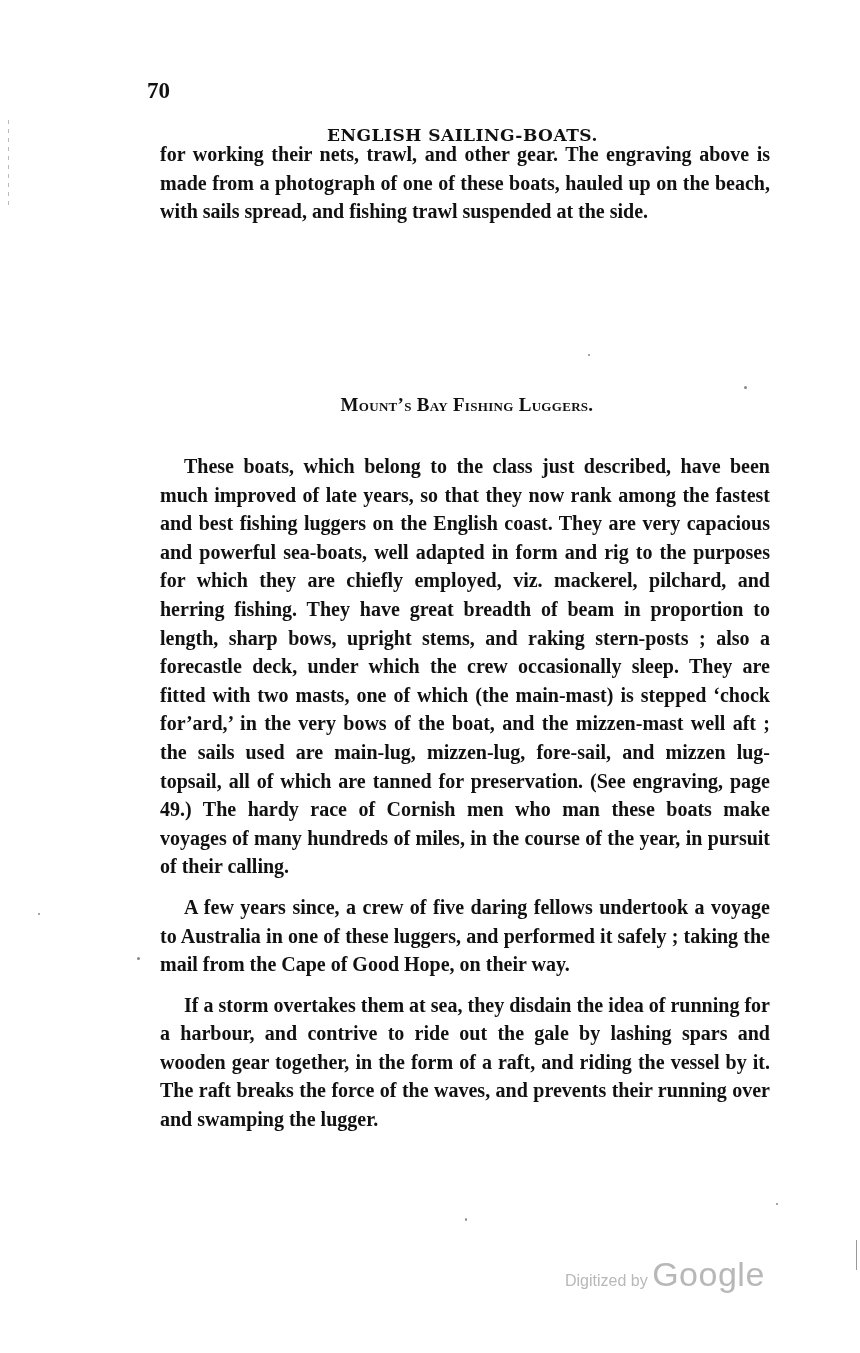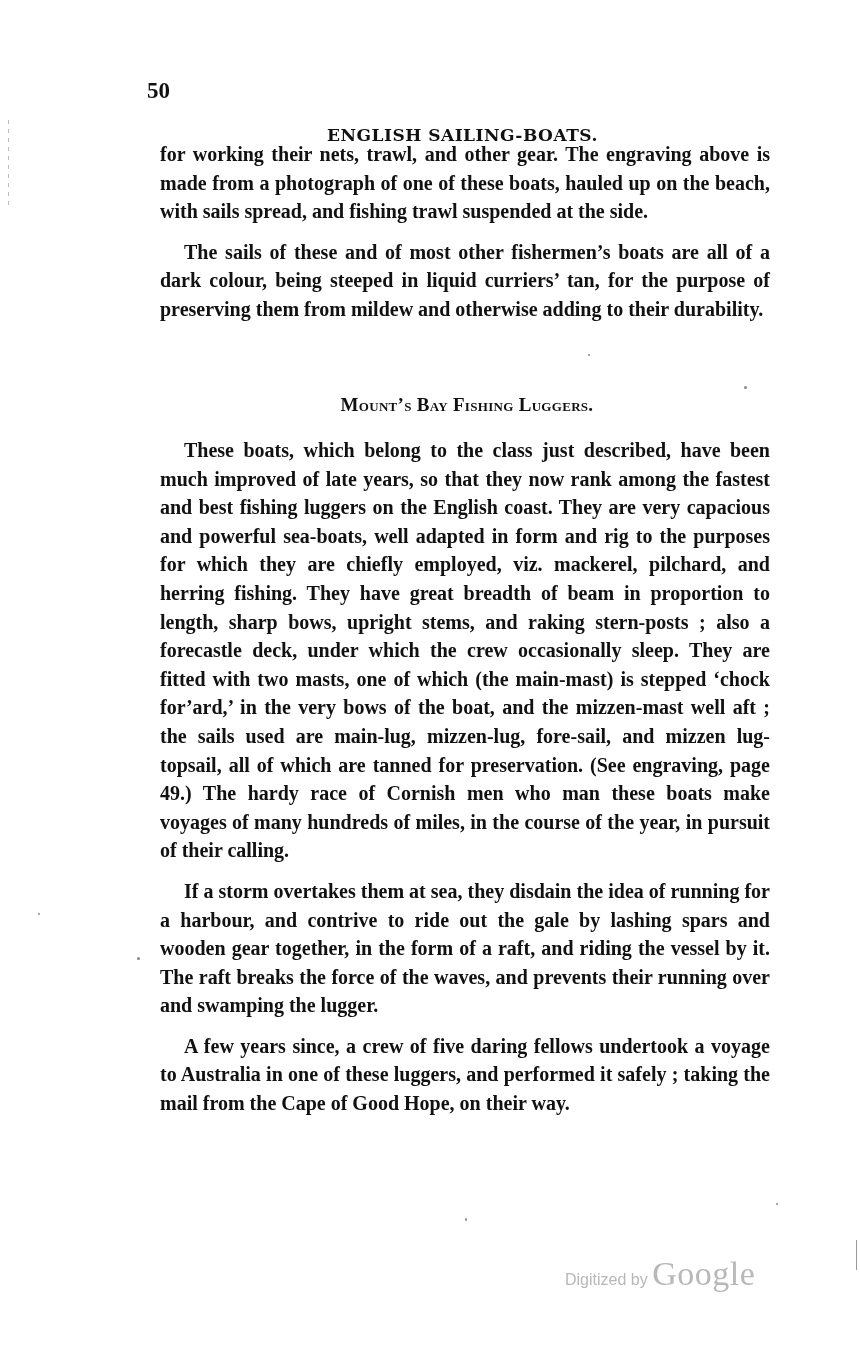--- a/index.html
+++ b/index.html
@@ -20,54 +20,53 @@
       text-align: justify;
     }
     .body-text p { margin: 12px; text-indent: 24px; text-align: justify; text-align-last: left; }
     .body-text p.cont { text-indent: 0; }
     .section-heading {
       position: absolute; top: 394px; left: 0; width: 934px;
       text-align: center; font-size: 19px; font-variant: small-caps; font-weight: bold;
       font-family: "Liberation Serif", serif; letter-spacing: 0.3px;
     }
     .block1 { top: 128px; }
-    .block2 { top: 424px; }
+    .block2 { top: 440px; }
     .watermark {
       position: absolute; left: 565px; top: 1255px; color: #b8b8b8;
       font-family: "Liberation Sans", sans-serif;
     }
     .watermark .small { font-size: 16px; }
-    .watermark .big { font-size: 34px; font-family: Liberation Serif, serif; letter-spacing: 0.5px; }
+    .watermark .big { font-size: 34px; font-family: Liberation Sans, sans-serif; letter-spacing: 0.5px; }
     .speck { position: absolute; background: #888; border-radius: 50%; }
     .edge-mark { position: absolute; background: #bbb; width: 1px; }
   </style>
 </head>
 <body>
 
 <div class="page">
 
   <div class="edge-mark" style="left:8px; top:120px; height:90px; background: repeating-linear-gradient(#bbb 0 4px, transparent 4px 9px);"></div>
   <div class="edge-mark" style="left:856px; top:1240px; height:30px; background:#999;"></div>
 
   <div class="running-head">
-    <span class="page-number">50</span>
+    <span class="page-number">70</span>
     <span class="head-title">ENGLISH SAILING-BOATS.</span>
   </div>
 
   <div class="body-text block1">
     <p class="cont">for working their nets, trawl, and other gear.  The engraving above is made from a photograph of one of these boats, hauled up on the beach, with sails spread, and fishing trawl suspended at the side.</p>
-    <p>The sails of these and of most other fishermen’s boats are all of a dark colour, being steeped in liquid curriers’ tan, for the purpose of preserving them from mildew and otherwise adding to their durability.</p>
   </div>
 
   <div class="section-heading">Mount’s Bay Fishing Luggers.</div>
 
   <div class="body-text block2">
     <p>These boats, which belong to the class just described, have been much improved of late years, so that they now rank among the fastest and best fishing luggers on the English coast.  They are very capacious and powerful sea-boats, well adapted in form and rig to the purposes for which they are chiefly employed, viz. mackerel, pilchard, and herring fishing. They have great breadth of beam in proportion to length, sharp bows, upright stems, and raking stern-posts ; also a forecastle deck, under which the crew occasionally sleep.  They are fitted with two masts, one of which (the main-mast) is stepped ‘chock for’ard,’ in the very bows of the boat, and the mizzen-mast well aft ; the sails used are main-lug, mizzen-lug, fore-sail, and mizzen lug-topsail, all of which are tanned for preservation.  (See engraving, page 49.)  The hardy race of Cornish men who man these boats make voyages of many hundreds of miles, in the course of the year, in pursuit of their calling.</p>
+    <p>A few years since, a crew of five daring fellows undertook a voyage to Australia in one of these luggers, and performed it safely ; taking the mail from the Cape of Good Hope, on their way.</p>
     <p>If a storm overtakes them at sea, they disdain the idea of running for a harbour, and contrive to ride out the gale by lashing spars and wooden gear together, in the form of a raft, and riding the vessel by it.  The raft breaks the force of the waves, and prevents their running over and swamping the lugger.</p>
-    <p>A few years since, a crew of five daring fellows undertook a voyage to Australia in one of these luggers, and performed it safely ; taking the mail from the Cape of Good Hope, on their way.</p>
   </div>
 
   <div class="speck" style="left:588px; top:354px; width:2px; height:2px;"></div>
   <div class="speck" style="left:744px; top:386px; width:3px; height:3px;"></div>
   <div class="speck" style="left:137px; top:957px; width:3px; height:3px;"></div>
   <div class="speck" style="left:38px; top:913px; width:2px; height:2px;"></div>
   <div class="speck" style="left:465px; top:1218px; width:2px; height:3px;"></div>
   <div class="speck" style="left:776px; top:1203px; width:2px; height:2px;"></div>
 
   <div class="watermark">

